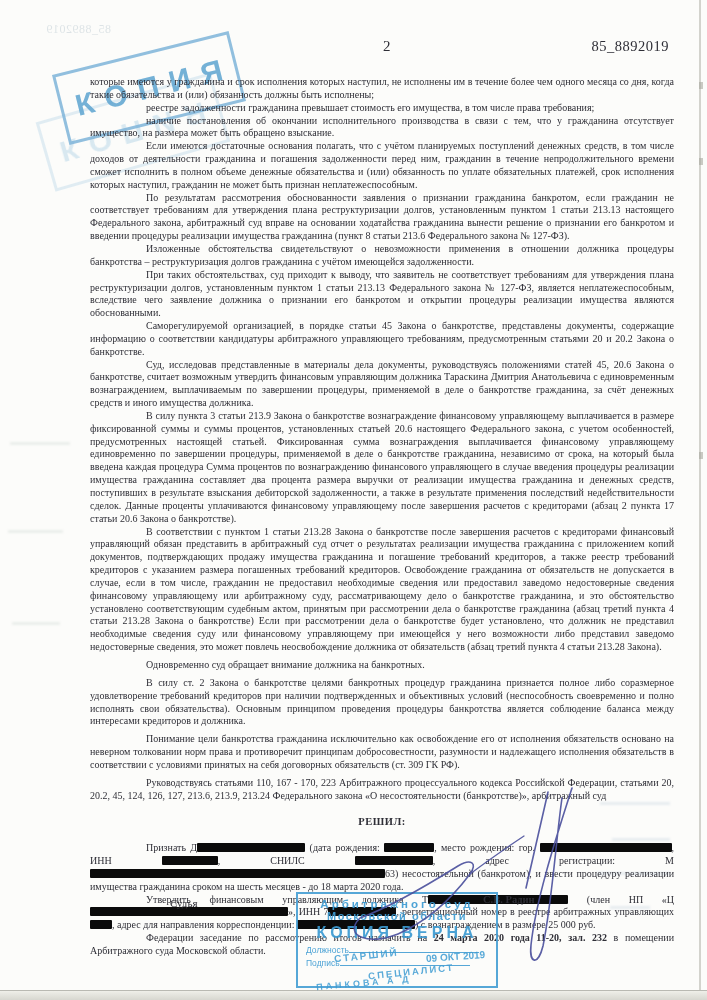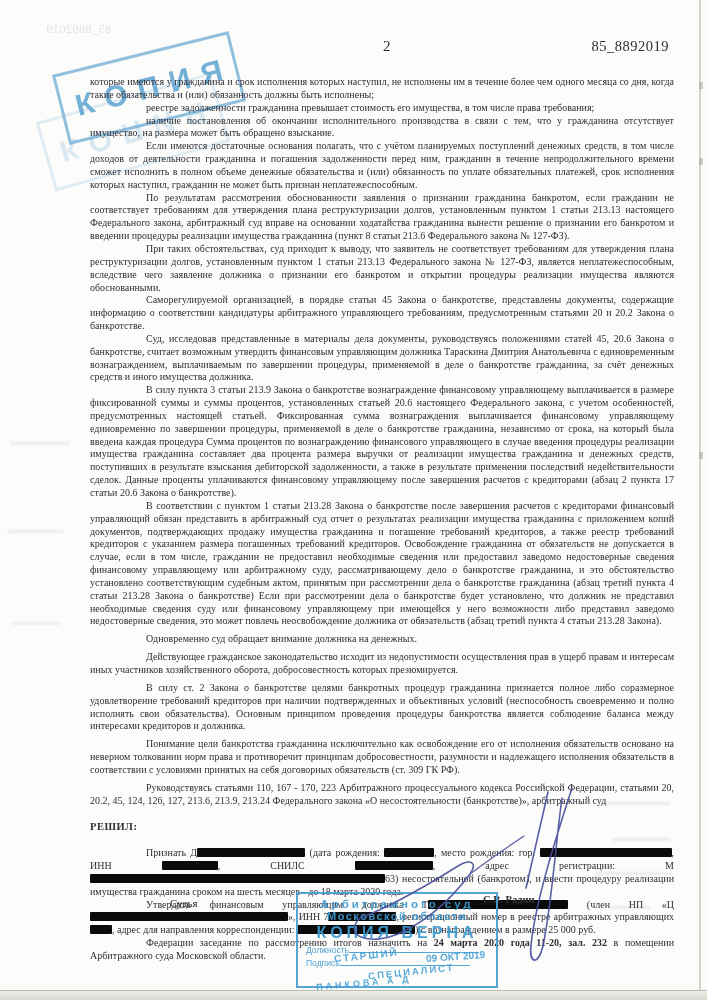--- a/index.html
+++ b/index.html
@@ -31,21 +31,21 @@
     opacity:.85;
   }
   .copy-stamp.ghost{left:42px;top:96px;opacity:.22;transform:rotate(-16deg) scaleY(-1);filter:blur(.6px);}
 
   
   #doc-body{position:absolute;left:90px;top:76px;width:584px;
     font-size:10px;line-height:12.85px;text-align:justify;}
   #doc-body p{margin:0;}
   #doc-body p.ind{text-indent:56px;}
   #doc-body p.gap{margin-top:5px;}
-  #doc-body p.heading{text-align:left;text-indent:0;font-weight:bold;
+  #doc-body p.heading{text-align:center;text-indent:0;font-weight:bold;
     letter-spacing:.5px;margin-top:14px;margin-bottom:13px;font-size:10.5px;}
   .redact{display:inline-block;height:9px;background:#0b0b0b;
     vertical-align:-1px;border-radius:1px;}
 
   
   .judge-row{position:absolute;top:897px;left:90px;width:584px;font-size:11px;}
   .judge-label{position:absolute;left:80px;top:0;}
   .judge-name{position:absolute;left:393px;top:-3px;font-weight:bold;font-size:10.5px;}
 
   
@@ -98,27 +98,27 @@
 
   <div class="copy-stamp ghost">КОПИЯ</div>
   <div class="copy-stamp">КОПИЯ</div>
 
   <div id="doc-body">
       <p class=""><span>которые имеются у гражданина и срок исполнения которых наступил, не исполнены им в течение более чем одного месяца со дня, когда такие обязательства и (или) обязанность должны быть исполнены;</span></p>
       <p class="ind"><span>реестре задолженности гражданина превышает стоимость его имущества, в том числе права требования;</span></p>
       <p class="ind"><span>наличие постановления об окончании исполнительного производства в связи с тем, что у гражданина отсутствует имущество, на размера может быть обращено взыскание.</span></p>
       <p class="ind"><span>Если имеются достаточные основания полагать, что с учётом планируемых поступлений денежных средств, в том числе доходов от деятельности гражданина и погашения задолженности перед ним, гражданин в течение непродолжительного времени сможет исполнить в полном объеме денежные обязательства и (или) обязанность по уплате обязательных платежей, срок исполнения которых наступил, гражданин не может быть признан неплатежеспособным.</span></p>
       <p class="ind"><span>По результатам рассмотрения обоснованности заявления о признании гражданина банкротом, если гражданин не соответствует требованиям для утверждения плана реструктуризации долгов, установленным пунктом 1 статьи 213.13 настоящего Федерального закона, арбитражный суд вправе на основании ходатайства гражданина вынести решение о признании его банкротом и введении процедуры реализации имущества гражданина (пункт 8 статьи 213.6 Федерального закона № 127-ФЗ).</span></p>
+      <p class="ind"><span>Изложенные обстоятельства свидетельствуют о невозможности применения в отношении должника процедуры банкротства – реструктуризация долгов гражданина с учётом имеющейся задолженности.</span></p>
       <p class="ind"><span>При таких обстоятельствах, суд приходит к выводу, что заявитель не соответствует требованиям для утверждения плана реструктуризации долгов, установленным пунктом 1 статьи 213.13 Федерального закона № 127-ФЗ, является неплатежеспособным, вследствие чего заявление должника о признании его банкротом и открытии процедуры реализации имущества являются обоснованными.</span></p>
       <p class="ind"><span>Саморегулируемой организацией, в порядке статьи 45 Закона о банкротстве, представлены документы, содержащие информацию о соответствии кандидатуры арбитражного управляющего требованиям, предусмотренным статьями 20 и 20.2 Закона о банкротстве.</span></p>
       <p class="ind"><span>Суд, исследовав представленные в материалы дела документы, руководствуясь положениями статей 45, 20.6 Закона о банкротстве, считает возможным утвердить финансовым управляющим должника Тараскина Дмитрия Анатольевича с единовременным вознаграждением, выплачиваемым по завершении процедуры, применяемой в деле о банкротстве гражданина,  за счёт денежных средств и иного имущества должника.</span></p>
       <p class="ind"><span>В силу пункта 3 статьи 213.9 Закона о банкротстве вознаграждение финансовому управляющему выплачивается в размере фиксированной суммы и суммы процентов, установленных статьей 20.6 настоящего Федерального закона, с учетом особенностей, предусмотренных настоящей статьей. Фиксированная сумма вознаграждения выплачивается финансовому управляющему единовременно по завершении процедуры, применяемой в деле о банкротстве гражданина, независимо от срока, на который была введена каждая процедура Сумма процентов по вознаграждению финансового управляющего в случае введения процедуры реализации имущества гражданина составляет два процента размера выручки от реализации имущества гражданина и денежных средств, поступивших в результате взыскания дебиторской задолженности, а также в результате применения последствий недействительности сделок. Данные проценты уплачиваются финансовому управляющему после завершения расчетов с кредиторами (абзац 2 пункта 17 статьи 20.6 Закона о банкротстве).</span></p>
       <p class="ind"><span>В соответствии с пунктом 1 статьи 213.28 Закона о банкротстве после завершения расчетов с кредиторами финансовый управляющий обязан представить в арбитражный суд отчет о результатах реализации имущества гражданина с приложением копий документов, подтверждающих продажу имущества гражданина и погашение требований кредиторов, а также реестр требований кредиторов с указанием размера погашенных требований кредиторов. Освобождение гражданина от обязательств не допускается в случае, если в том числе, гражданин не предоставил необходимые сведения или предоставил заведомо недостоверные сведения финансовому управляющему или арбитражному суду, рассматривающему дело о банкротстве гражданина, и это обстоятельство установлено соответствующим судебным актом, принятым при рассмотрении дела о банкротстве гражданина (абзац третий пункта 4 статьи 213.28 Закона о банкротстве) Если при рассмотрении дела о банкротстве будет установлено, что должник не представил необходимые сведения суду или финансовому управляющему при имеющейся у него возможности либо представил заведомо недостоверные сведения, это может повлечь неосвобождение должника от обязательств (абзац третий пункта 4 статьи 213.28 Закона).</span></p>
-      <p class="ind gap"><span>Одновременно суд обращает внимание должника на денежных.</span></p>
-      <p class="ind gap"><span>Действующее гражданское законодательство исходит из недопустимости осуществления прав в ущерб правам и интересам иных участников хозяйственного оборота, добросовестность которых презюмируется.</span></p>
+      <p class="ind gap"><span>Одновременно суд обращает внимание должника на банкротных.</span></p>
       <p class="ind gap"><span>В силу ст. 2 Закона о банкротстве целями банкротных процедур гражданина признается полное либо соразмерное удовлетворение требований кредиторов при наличии подтвержденных и объективных условий (неспособность своевременно и полно исполнять свои обязательства). Основным принципом проведения процедуры банкротства является соблюдение баланса между интересами кредиторов и должника.</span></p>
       <p class="ind gap"><span>Понимание цели банкротства гражданина исключительно как освобождение его от исполнения обязательств основано на неверном толковании норм права и противоречит принципам добросовестности, разумности и надлежащего исполнения обязательств в соответствии с условиями принятых на себя договорных обязательств (ст. 309 ГК РФ).</span></p>
       <p class="ind gap"><span>Руководствуясь статьями 110, 167 - 170, 223 Арбитражного процессуального кодекса Российской Федерации, статьями 20, 20.2, 45, 124, 126, 127, 213.6, 213.9, 213.24 Федерального закона «О несостоятельности (банкротстве)», арбитражный суд</span></p>
       <p class="heading"><span style="font-weight: bold;">РЕШИЛ:</span></p>
       <p class="ind"><span>Признать Д</span><span class="redact" style="width: 108px;"></span><span> (дата рождения: </span><span class="redact" style="width: 50px;"></span><span>, место рождения: гор. </span><span class="redact" style="width: 132px;"></span><span>, ИНН </span><span class="redact" style="width: 56px;"></span><span>, СНИЛС </span><span class="redact" style="width: 78px;"></span><span>, адрес регистрации: М</span><span class="redact" style="width: 295px;"></span><span>63) несостоятельной (банкротом), и ввести процедуру реализации имущества гражданина сроком на шесть месяцев - до 18 марта 2020 года.</span></p>
       <p class="ind"><span>Утвердить финансовым управляющим должника Т</span><span class="redact" style="width: 140px;"></span><span> (член НП «Ц</span><span class="redact" style="width: 198px;"></span><span>», ИНН 7</span><span class="redact" style="width: 68px;"></span><span>, регистрационный номер в реестре арбитражных управляющих </span><span class="redact" style="width: 22px;"></span><span>, адрес для направления корреспонденции: </span><span class="redact" style="width: 118px;"></span><span>) с вознаграждением в размере 25 000 руб.</span></p>
       <p class="ind"><span>Федерации заседание по рассмотрению итогов назначить на </span><span style="font-weight: bold;">24 марта 2020 года 11-20, зал. 232</span><span> в помещении Арбитражного суда Московской области.</span></p>
     </div>
 
   <div class="judge-row">

